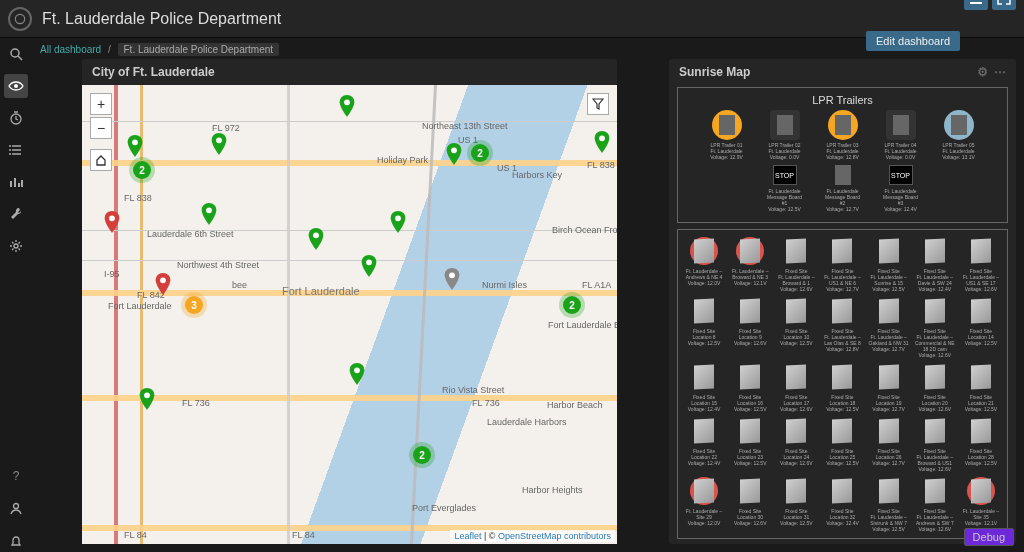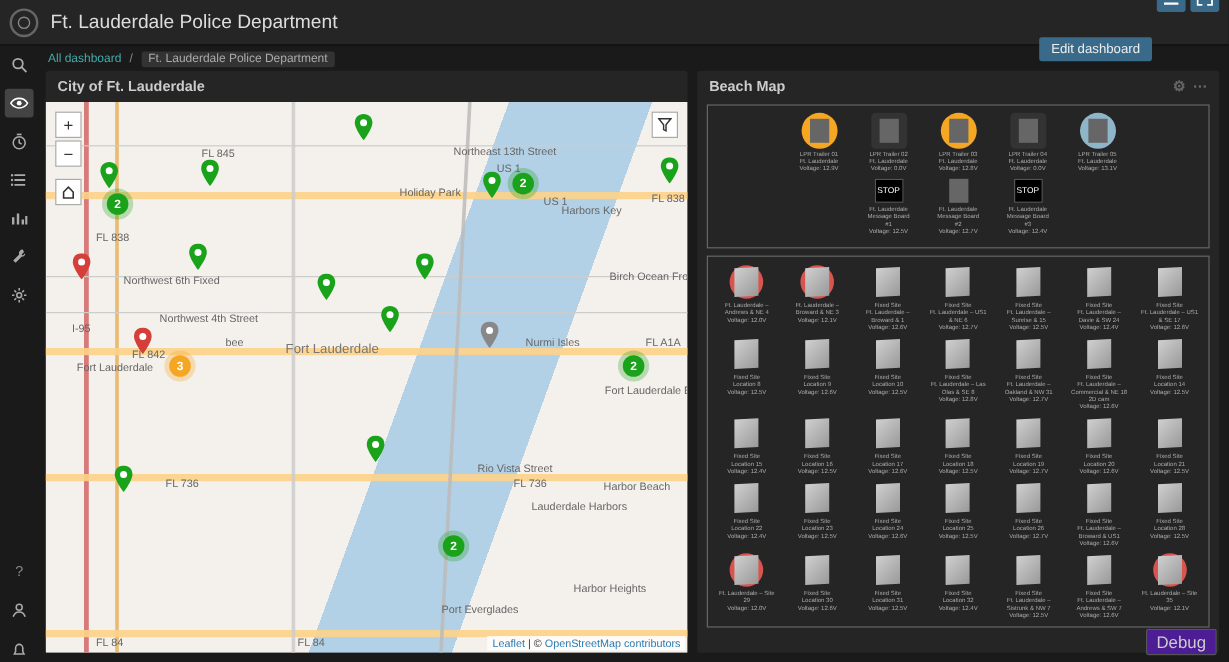--- a/index.html
+++ b/index.html
@@ -16,21 +16,21 @@
     .body-area { display: flex; height: calc(100% - 38px); }
     .sidebar { width: 32px; background: #1a1a1a; display: flex; flex-direction: column; align-items: center; padding-top: 4px; gap: 8px; }
     .sidebar .nav-item { width: 24px; height: 24px; display:flex; align-items:center; justify-content:center; color:#888; cursor:pointer; border-radius:3px; }
     .sidebar .nav-item.active { background:#444; color:#fff; }
     .sidebar-spacer { flex:1; }
     .content { flex:1; padding: 4px 8px 8px 6px; display:flex; flex-direction:column; }
     .breadcrumb { font-size: 10px; color: #4aa; margin: 2px 0 4px 2px; }
     .breadcrumb .crumb-sep { color:#888; margin:0 4px; }
     .breadcrumb .crumb-current { background:#333; padding:1px 6px; border-radius:2px; color:#aaa; font-size:10px; }
     .panels { display:flex; gap:8px; flex:1; min-height:0; }
-    .panel { background:#252525; border-radius:3px; display:flex; flex-direction:column; }
+    .panel { background:#252525; border-radius:3px; display:flex; flex-direction:column;margin-left:44px; }
     .panel-header { padding: 6px 10px; font-size: 12px; font-weight: bold; color:#ccc; display:flex; align-items:center; }
     .panel-header .spacer { flex:1; }
     .panel-body { flex:1; min-height:0; }
     .panel.map-panel { flex: 0 0 535px; }
     .map { position:relative; width:100%; height:100%; overflow:hidden; }
     .map-bg { position:absolute; inset:0; background: linear-gradient(110deg, #f4f1ec 0%, #f4f1ec 55%, #b3d1e6 55%, #b3d1e6 72%, #f4f1ec 72%); }
     .road-h { position:absolute; left:0; right:0; height:6px; background:#fdd28a; opacity:0.9; }
     .road-v { position:absolute; top:0; bottom:0; width:6px; background:#fdd28a; opacity:0.85; }
     .road-grey-h { position:absolute; left:0; right:0; height:1px; background:#ccc; }
     .road-red { position:absolute; top:0; bottom:0; width:4px; background:#d67a7a; }
@@ -58,21 +58,21 @@
     .device-icon.none { background:#333; border-radius:4px; }
     .trailer-glyph { width:16px; height:20px; background:#666; position:relative; }
     .stop-box { width:24px; height:20px; background:#000; color:#fff; font-size:7px; display:flex; align-items:center; justify-content:center; border:1px solid #555; }
     .device-label { font-size:5px; color:#aaa; text-align:center; line-height:1.2; margin-top:2px; max-width:50px; }
     .fixed-grid { display:grid; grid-template-columns: repeat(7, 1fr); gap:4px 6px; }
     .fixed-tile { display:flex; flex-direction:column; align-items:center; }
     .fixed-icon { width:36px; height:30px; position:relative; display:flex; align-items:center; justify-content:center; }
     .fixed-icon.alert::before { content:''; position:absolute; width:28px; height:28px; border-radius:50%; background:#d9534f; top:1px; left:4px; }
     .server-glyph { width:20px; height:24px; background:linear-gradient(135deg,#d0d0d0 0%, #999 100%); position:relative; z-index:1; transform:skewY(-3deg); }
     .panel-ctrl { color:#666; font-size:12px; margin-left:6px; cursor:pointer; }
-    .debug-btn { position:fixed; bottom:6px; right:10px; background:#4c1d95; border:1px solid #555; color:#ccc; font-size:14px; padding:2px 8px; border-radius:2px; cursor:pointer; }
+    .debug-btn { position:fixed; bottom:6px; right:10px; background:#6d28d9; border:1px solid #555; color:#ccc; font-size:11px; padding:2px 8px; border-radius:2px; cursor:pointer; }
   </style>
 </head>
 <body>
 
 <div class="topbar">
   <div class="logo-circle">
     <svg viewBox="0 0 24 24" width="14" height="14">
         <circle cx="12" cy="12" r="8" fill="none" stroke="#888" stroke-width="2"></circle>
       </svg>
   </div>
@@ -177,30 +177,30 @@
             <div class="road-h" style="top:310px"></div>
             <div class="road-h" style="top:440px"></div>
             <div class="road-grey-h" style="top:36px"></div>
             <div class="road-grey-h" style="top:145px"></div>
             <div class="road-grey-h" style="top:175px"></div>
             <div class="road-v" style="left:205px;width:3px;background:#ccc"></div>
             <div class="road-v" style="left:340px;width:3px;background:#bbb;transform:skewX(-3deg)"></div>
 
             <div class="map-city" style="left:200px;top:200px">Fort Lauderdale</div>
             <div id="map-labels">
-                <div class="map-label" style="left: 130px; top: 38px;">FL 845</div>
+                <div class="map-label" style="left: 130px; top: 38px;">FL 972</div>
                 <div class="map-label" style="left: 42px; top: 108px;">FL 838</div>
                 <div class="map-label" style="left: 340px; top: 36px;">Northeast 13th Street</div>
                 <div class="map-label" style="left: 376px; top: 50px;">US 1</div>
                 <div class="map-label" style="left: 295px; top: 70px;">Holiday Park</div>
                 <div class="map-label" style="left: 470px; top: 140px;">Birch Ocean Front</div>
-                <div class="map-label" style="left: 65px; top: 144px;">Northwest 6th Fixed</div>
+                <div class="map-label" style="left: 65px; top: 144px;">Lauderdale 6th Street</div>
                 <div class="map-label" style="left: 95px; top: 175px;">Northwest 4th Street</div>
                 <div class="map-label" style="left: 150px; top: 195px;">bee</div>
-                <div class="map-label" style="left: 72px; top: 205px;">FL 842</div>
+                <div class="map-label" style="left: 55px; top: 205px;">FL 842</div>
                 <div class="map-label" style="left: 415px; top: 78px;">US 1</div>
                 <div class="map-label" style="left: 505px; top: 75px;">FL 838</div>
                 <div class="map-label" style="left: 500px; top: 195px;">FL A1A</div>
                 <div class="map-label" style="left: 430px; top: 85px;">Harbors Key</div>
                 <div class="map-label" style="left: 400px; top: 195px;">Nurmi Isles</div>
                 <div class="map-label" style="left: 360px; top: 300px;">Rio Vista Street</div>
                 <div class="map-label" style="left: 100px; top: 313px;">FL 736</div>
                 <div class="map-label" style="left: 390px; top: 313px;">FL 736</div>
                 <div class="map-label" style="left: 405px; top: 332px;">Lauderdale Harbors</div>
                 <div class="map-label" style="left: 465px; top: 315px;">Harbor Beach</div>
@@ -323,27 +323,28 @@
               </div>
             <div class="attrib">
               <a>Leaflet</a><span> | © </span><a>OpenStreetMap contributors</a>
             </div>
           </div>
         </div>
       </div>
 
       <div class="panel device-panel">
         <div class="panel-header">
-          <span>Beach Map</span>
+          <span>Sunrise Map</span>
           <span class="spacer"></span>
           <span class="panel-ctrl">⚙</span>
           <span class="panel-ctrl">⋯</span>
         </div>
         <div class="panel-body device-body">
           <div class="section-box">
+            <div class="section-title">LPR Trailers</div>
             <div class="grid-row" id="trailers-row1">
                 <div class="device-tile">
                   <div class="device-icon yellow">
                     <div class="trailer-glyph"></div>
                   </div>
                   <div class="device-label">LPR Trailer 01<br>Ft. Lauderdale<br>Voltage: 12.9V</div>
                 </div>
                 <div class="device-tile">
                   <div class="device-icon none">
                     <div class="trailer-glyph"></div>

